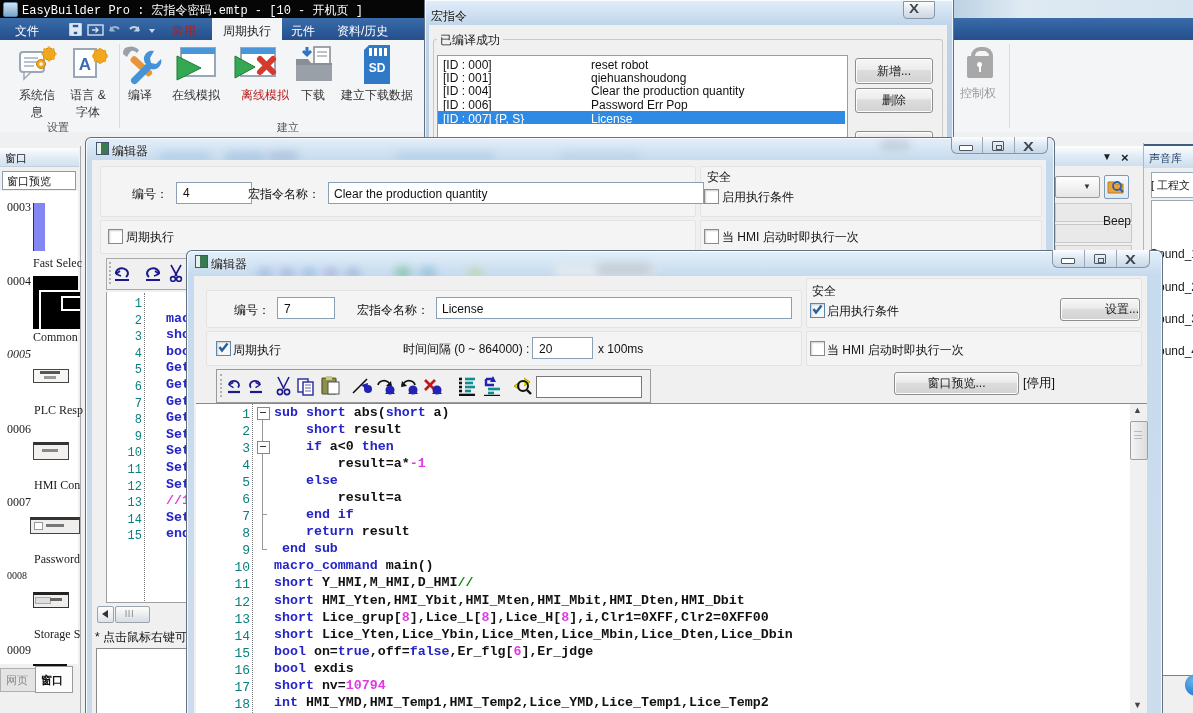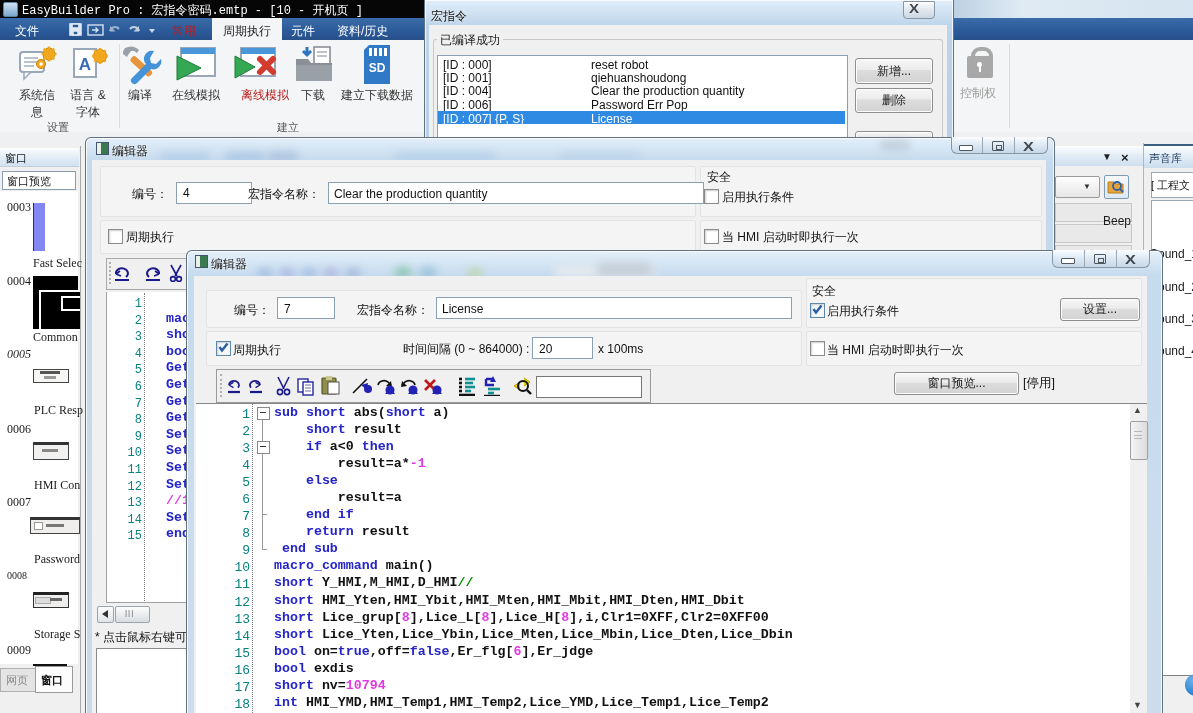--- a/index.html
+++ b/index.html
@@ -355,21 +355,21 @@
  <div class="gl" style="left:284px;top:302px;font-size:12px;color:#111;">7</div>
  <div class="gl" style="left:357px;top:302px;font-size:12px;color:#111;">宏指令名称：</div>
  <div class="tb" style="left:436px;top:297px;width:354px;height:20px;"></div>
  <div class="gl" style="left:442px;top:302px;font-size:12px;color:#111;">License</div>
  <div class="gl" style="left:812px;top:283px;font-size:12px;color:#111;">安全</div>
  <div class="cb" style="left:810px;top:303px;background:#f4f8fb;border-color:#5e87a8;"></div>
  <svg class="ab" style="left:811px;top:303px;" width="13" height="13" viewBox="0 0 13 13">
       <path d="M2.5 6 L5 9.5 L10.5 2.5" fill="none" stroke="#2a5d9b" stroke-width="2.4"></path>
     </svg>
  <div class="gl" style="left:827px;top:303px;font-size:12px;color:#111;">启用执行条件</div>
- <div class="btn" style="left:1060px;top:298px;width:78px;height:21px;font-size:12px;line-height:21px;">设置...</div>
+ <div class="btn" style="left:1060px;top:298px;width:78px;height:21px;font-size:12px;line-height:21px;text-align:right;">设置...</div>
  <div class="cb" style="left:216px;top:341px;background:#f4f8fb;border-color:#5e87a8;"></div>
  <svg class="ab" style="left:217px;top:341px;" width="13" height="13" viewBox="0 0 13 13">
       <path d="M2.5 6 L5 9.5 L10.5 2.5" fill="none" stroke="#2a5d9b" stroke-width="2.4"></path>
     </svg>
  <div class="gl" style="left:233px;top:342px;font-size:12px;color:#111;">周期执行</div>
  <div class="gl" style="left:403px;top:341px;font-size:12px;color:#111;">时间间隔 (0 ~ 864000) :</div>
  <div class="tb" style="left:532px;top:337px;width:59px;height:20px;"></div>
  <div class="gl" style="left:539px;top:342px;font-size:12px;color:#111;">20</div>
  <div class="gl" style="left:598px;top:342px;font-size:12px;color:#111;">x 100ms</div>
  <div class="cb" style="left:810px;top:341px;"></div>

